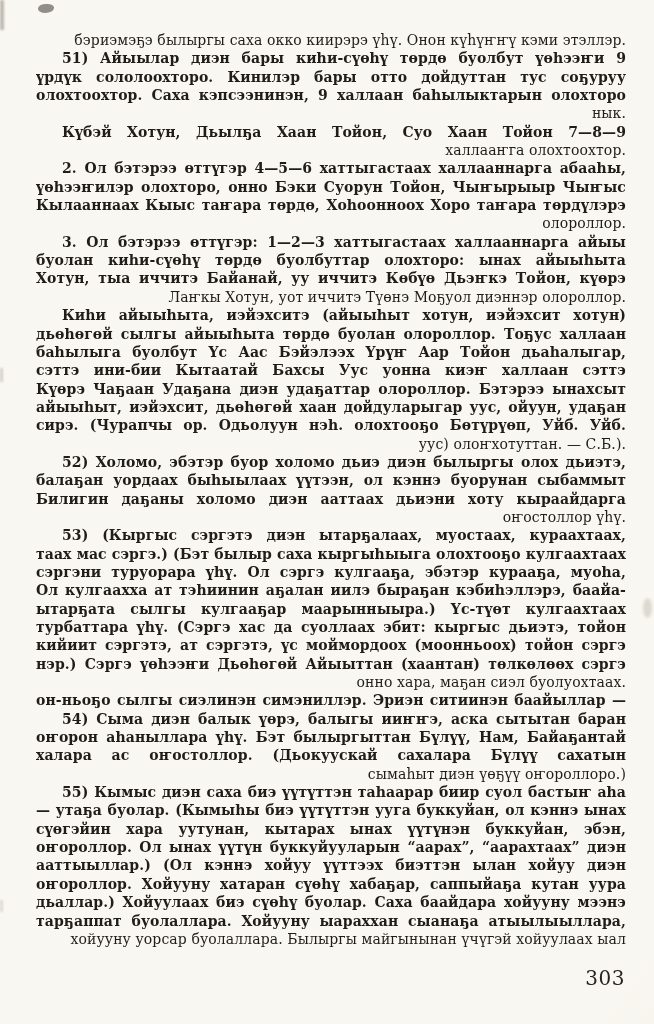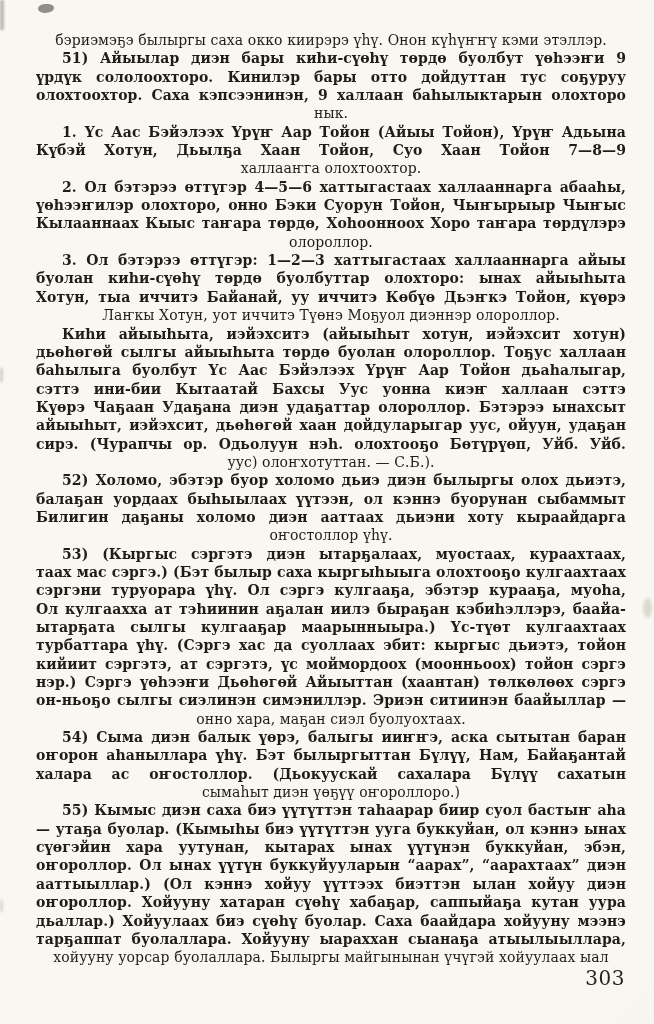--- a/index.html
+++ b/index.html
@@ -22,21 +22,21 @@
     position: absolute;
     top: 31px;
     left: 36px;
     width: 590px;
     font-size: 14px;
     line-height: 18.35px;
     letter-spacing: 0.1px;
   }
   .para { margin: 0; padding: 0; }
   .line {
-    text-align: center;
+    text-align: right;
     white-space: normal;
     overflow: hidden;
     height: 18.35px;
   }
   .line.just {
     text-align: justify;
     text-align-last: justify;
     font-weight: bold;
   }
   .para.indent .line:first-child { text-indent: 26px; }
@@ -87,21 +87,20 @@
       <div class="para">
         <div class="line">бэриэмэҕэ былыргы саха окко киирэрэ үһү. Онон күһүҥҥү кэми этэллэр.</div>
       </div>
       <div class="para indent">
         <div class="line just">51) Айыылар диэн бары киһи-сүөһү төрдө буолбут үөһээҥи 9 халлаан</div>
         <div class="line just">үрдүк сололоохторо. Кинилэр бары отто дойдуттан тус соҕуруу диэкки</div>
         <div class="line just">олохтоохтор. Саха кэпсээнинэн, 9 халлаан баһылыктарын олохторо ман-</div>
         <div class="line">нык.</div>
       </div>
       <div class="para indent">
-        <div class="line just">1. Үс Аас Бэйэлээх Үрүҥ Аар Тойон (Айыы Тойон), Үрүҥ Адьына</div>
         <div class="line just">Күбэй Хотун, Дьылҕа Хаан Тойон, Суо Хаан Тойон 7—8—9 хаттыгастаах</div>
         <div class="line">халлааҥга олохтоохтор.</div>
       </div>
       <div class="para indent">
         <div class="line just">2. Ол бэтэрээ өттүгэр 4—5—6 хаттыгастаах халлааннарга абааһы,</div>
         <div class="line just">үөһээҥилэр олохторо, онно Бэки Суорун Тойон, Чыҥырыыр Чыҥыс Хаан,</div>
         <div class="line just">Кылааннаах Кыыс таҥара төрдө, Хоһоонноох Хоро таҥара төрдүлэрэ</div>
         <div class="line">олороллор.</div>
       </div>
       <div class="para indent">
@@ -128,22 +127,22 @@
       </div>
       <div class="para indent">
         <div class="line just">53) (Кыргыс сэргэтэ диэн ытарҕалаах, муостаах, кураахтаах, кулгаах-</div>
         <div class="line just">таах мас сэргэ.) (Бэт былыр саха кыргыһыыга олохтооҕо кулгаахтаах</div>
         <div class="line just">сэргэни туруорара үһү. Ол сэргэ кулгааҕа, эбэтэр курааҕа, муоһа,</div>
         <div class="line just">Ол кулгаахха ат тэһиинин аҕалан иилэ быраҕан кэбиһэллэрэ, баайа-сүөрэ</div>
         <div class="line just">ытарҕата сылгы кулгааҕар маарынныыра.) Үс-түөт кулгаахтаах буолара.</div>
         <div class="line just">турбаттара үһү. (Сэргэ хас да суоллаах эбит: кыргыс дьиэтэ, тойон сэргэ,</div>
         <div class="line just">кийиит сэргэтэ, ат сэргэтэ, үс моймордоох (моонньоох) тойон сэргэ диэн-</div>
         <div class="line just">нэр.) Сэргэ үөһээҥи Дьөһөгөй Айыыттан (хаантан) төлкөлөөх сэргэ мо-</div>
+        <div class="line">онно хара, маҕан сиэл буолуохтаах.</div>
         <div class="line just">он-ньоҕо сылгы сиэлинэн симэниллэр. Эриэн ситиинэн баайыллар —</div>
-        <div class="line">онно хара, маҕан сиэл буолуохтаах.</div>
       </div>
       <div class="para indent">
         <div class="line just">54) Сыма диэн балык үөрэ, балыгы ииҥҥэ, аска сытытан баран үөрэ</div>
         <div class="line just">оҥорон аһаныллара үһү. Бэт былыргыттан Бүлүү, Нам, Байаҕантай са-</div>
         <div class="line just">халара ас оҥостоллор. (Дьокуускай сахалара Бүлүү сахатын сымаһыттар,</div>
         <div class="line">сымаһыт диэн үөҕүү оҥороллоро.)</div>
       </div>
       <div class="para indent">
         <div class="line just">55) Кымыс диэн саха биэ үүтүттэн таһаарар биир суол бастыҥ аһа</div>
         <div class="line just">— утаҕа буолар. (Кымыһы биэ үүтүттэн ууга буккуйан, ол кэннэ ынах</div>

